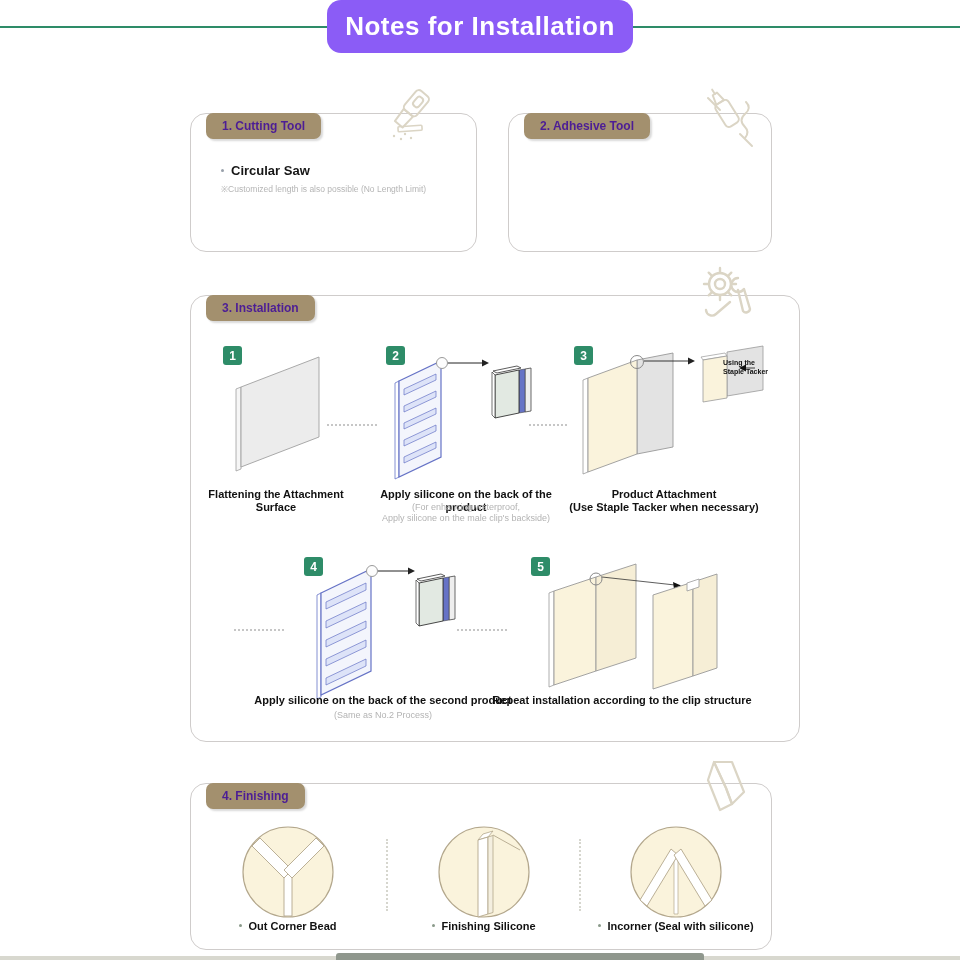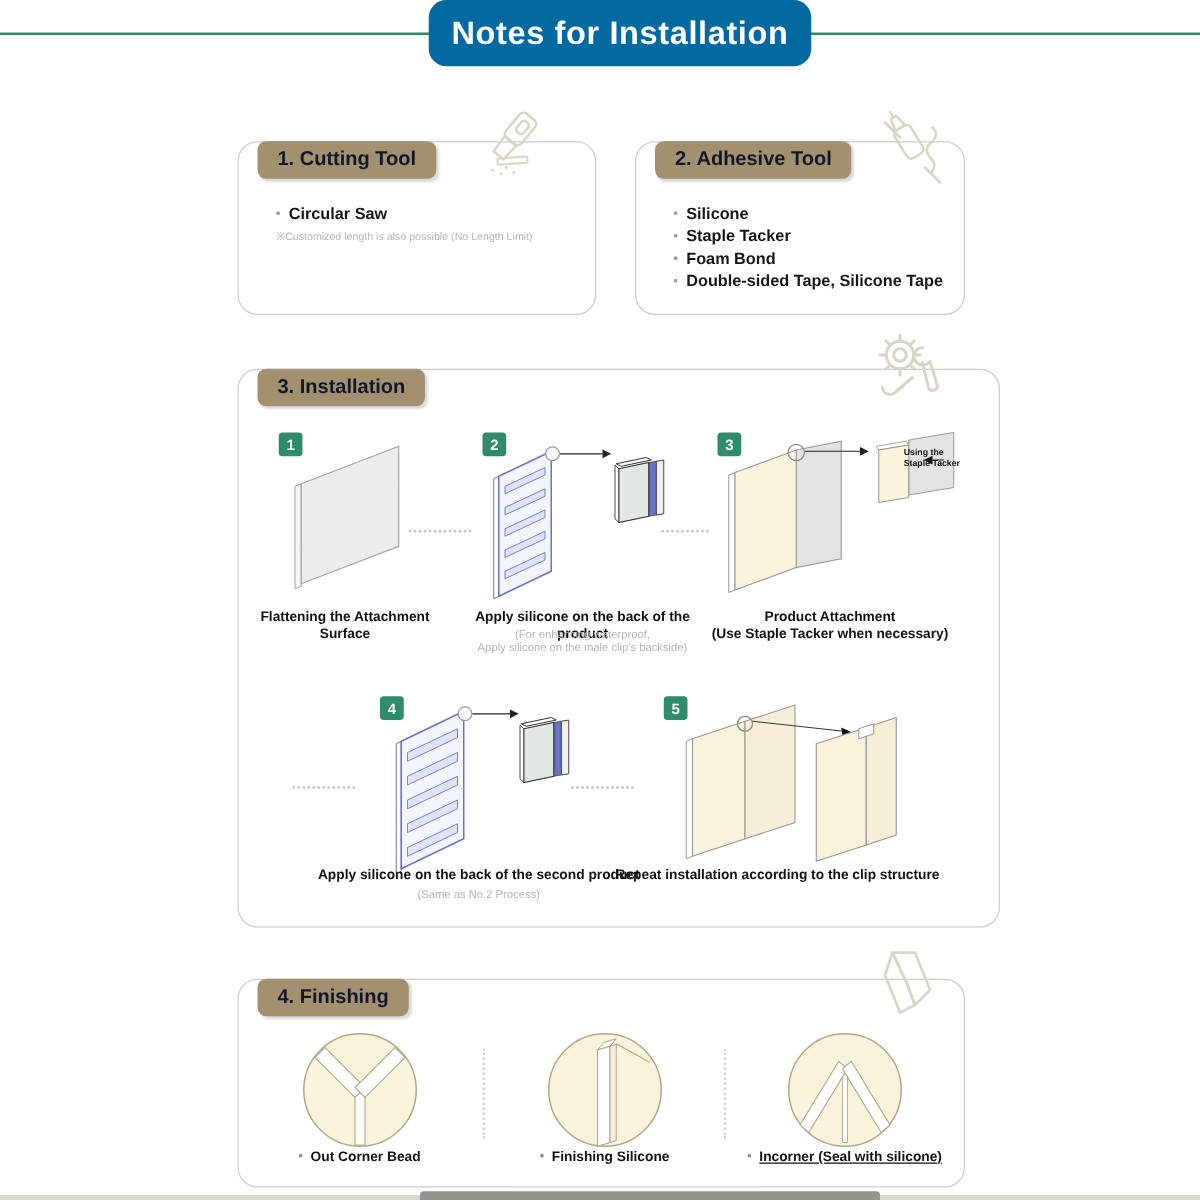--- a/index.html
+++ b/index.html
@@ -3,31 +3,31 @@
 <meta charset="utf-8">
 <style>
   html,body { margin:0; padding:0; }
   body {
     width:960px; height:960px; position:relative; background:#ffffff;
     font-family:"Liberation Sans", sans-serif; overflow:hidden;
   }
   .banner-line { position:absolute; top:26px; left:0; width:960px; height:2px; background:#2E8C68; }
   .banner {
     position:absolute; top:0; left:327px; width:306px; height:53px;
-    background:#0369a1; border-radius:14px; display:flex; align-items:center; justify-content:center;
-    color:#fff; font-weight:bold; font-size:26px; letter-spacing:0.5px; z-index:2;margin-left:16px;
+    background:#8b5cf6; border-radius:14px; display:flex; align-items:center; justify-content:center;
+    color:#fff; font-weight:bold; font-size:26px; letter-spacing:0.5px; z-index:2;
   }
   .card { position:absolute; border:1.5px solid #cfcccb; border-radius:16px; background:#fff; }
   .card1 { left:190px; top:113px; width:285px; height:137px; }
   .card2 { left:508px; top:113px; width:262px; height:137px; }
   .card3 { left:190px; top:295px; width:580px; height:445px;padding-left:28px; }
   .card4 { left:190px; top:783px; width:580px; height:165px; }
   .sec-header {
-    position:absolute; left:15px; top:-1px; background:#A3906E; color:#0f172a; font-weight:bold;
-    font-size:16px; padding:6px 16px; border-radius:7px; box-shadow:2px 2px 2px rgba(0,0,0,0.15);
+    position:absolute; left:15px; top:-1px; background:#A3906E; color:#4c1d95; font-weight:bold;
+    font-size:12px; padding:6px 16px; border-radius:7px; box-shadow:2px 2px 2px rgba(0,0,0,0.15);
     white-space:nowrap; z-index:3;
   }
   .tool-list { position:absolute; left:30px; top:48px; }
   .tool-item { font-size:13px; font-weight:bold; color:#161616; line-height:18px; }
   .tool-item .dot { display:inline-block; width:3px; height:3px; background:#98a0aa; border-radius:50%; vertical-align:3px; margin-right:7px; }
   .tool-note { font-size:8.5px; color:#b5b5b5; margin-top:3px; }
   .tool-icon { position:absolute; z-index:1; }
   .step-badge {
     position:absolute; width:19px; height:19px; background:#2E8C68; border-radius:3px;
     color:#fff; font-size:12px; font-weight:bold; display:flex; align-items:center; justify-content:center;
@@ -68,26 +68,20 @@
   <g fill="#dbd5c5">
     <circle cx="16" cy="50" r="1.2"></circle>
       <circle cx="23" cy="53" r="1.2"></circle>
     <circle cx="27" cy="48" r="1.2"></circle>
       <circle cx="33" cy="52" r="1.2"></circle>
   </g>
 </svg>
 
 <div class="card card2">
   <div class="sec-header">2. Adhesive Tool</div>
-  <div class="tool-list">
-    <div class="tool-item"><span class="dot"></span><span>Silicone</span></div>
-    <div class="tool-item"><span class="dot"></span><span>Staple Tacker</span></div>
-    <div class="tool-item"><span class="dot"></span><span>Foam Bond</span></div>
-    <div class="tool-item"><span class="dot"></span><span>Double-sided Tape, Silicone Tape</span></div>
-  </div>
 </div>
 <svg class="tool-icon" style="left:700px; top:84px;" width="64" height="66" viewBox="0 0 64 66">
   <g fill="none" stroke="#dbd5c5" stroke-width="2" stroke-linejoin="round" stroke-linecap="round">
     <g transform="rotate(-32 28 30)">
       <rect x="20" y="16" width="15" height="26" rx="4"></rect>
       <polygon points="23,16 32,16 30,6 25,6"></polygon>
       <line x1="27.5" y1="6" x2="27.5" y2="1"></line>
     </g>
     <path d="M 46,18 q 6,6 -1,12 q -7,6 0,13 q 5,5 0,11"></path>
     <line x1="8" y1="14" x2="20" y2="26"></line>
@@ -243,21 +237,21 @@
     <polygon points="12,76 19,82 50,31 43,25" fill="#ffffff" stroke="#b3a78c" stroke-width="0.9"></polygon>
     <polygon points="84,76 77,82 46,31 53,25" fill="#ffffff" stroke="#b3a78c" stroke-width="0.9"></polygon>
   </svg>
 
   <div class="fin-caption" style="left:7px; top:136px; width:180px;">
     <span class="dot"></span><span>Out Corner Bead</span>
   </div>
   <div class="fin-caption" style="left:203px; top:136px; width:180px;">
     <span class="dot"></span><span>Finishing Silicone</span>
   </div>
-  <div class="fin-caption" style="left:395px; top:136px; width:180px;text-decoration:underline;">
+  <div class="fin-caption" style="left:395px; top:136px; width:180px;">
     <span class="dot"></span><span>Incorner (Seal with silicone)</span>
   </div>
 </div>
 <svg class="tool-icon" style="left:702px; top:758px;" width="54" height="56" viewBox="0 0 54 56">
   <g fill="none" stroke="#dbd5c5" stroke-width="2.2" stroke-linejoin="round" stroke-linecap="round">
     <path d="M 12,4 L 30,4 L 42,34 L 30,46 L 24,30 Z"></path>
     <path d="M 12,4 L 24,30 L 30,46 L 18,52 L 6,22 Z"></path>
   </g>
 </svg>
 

